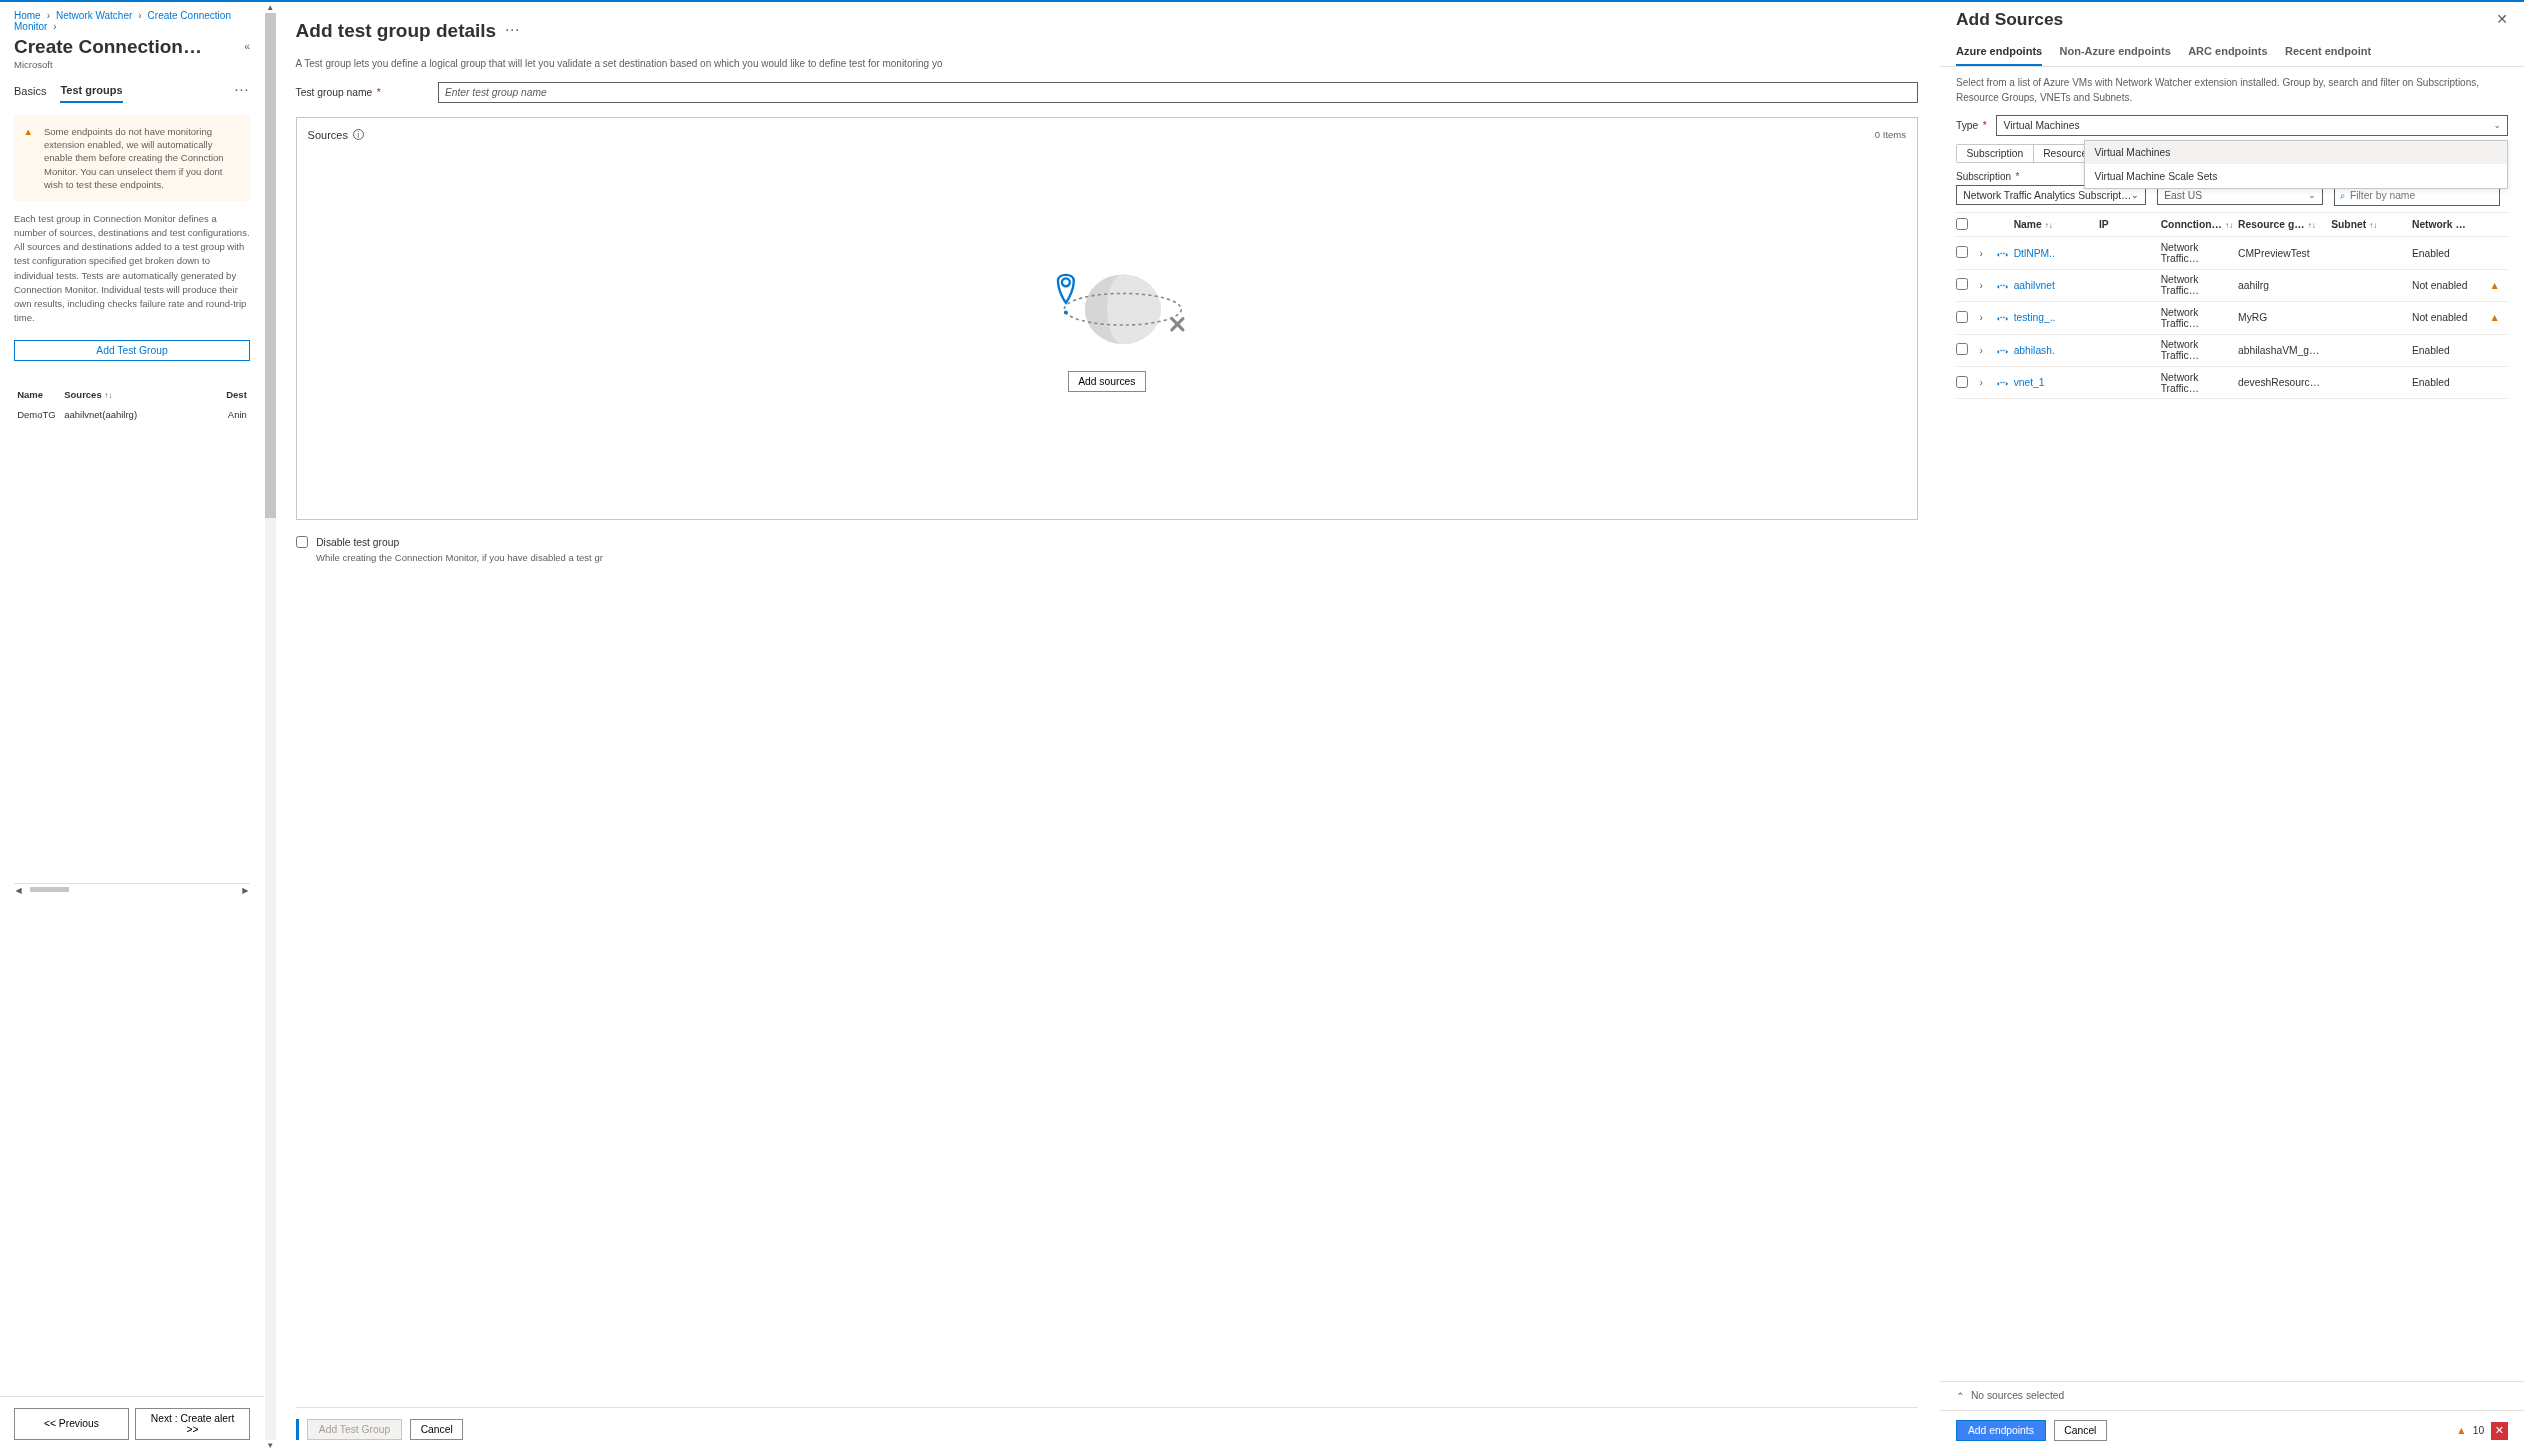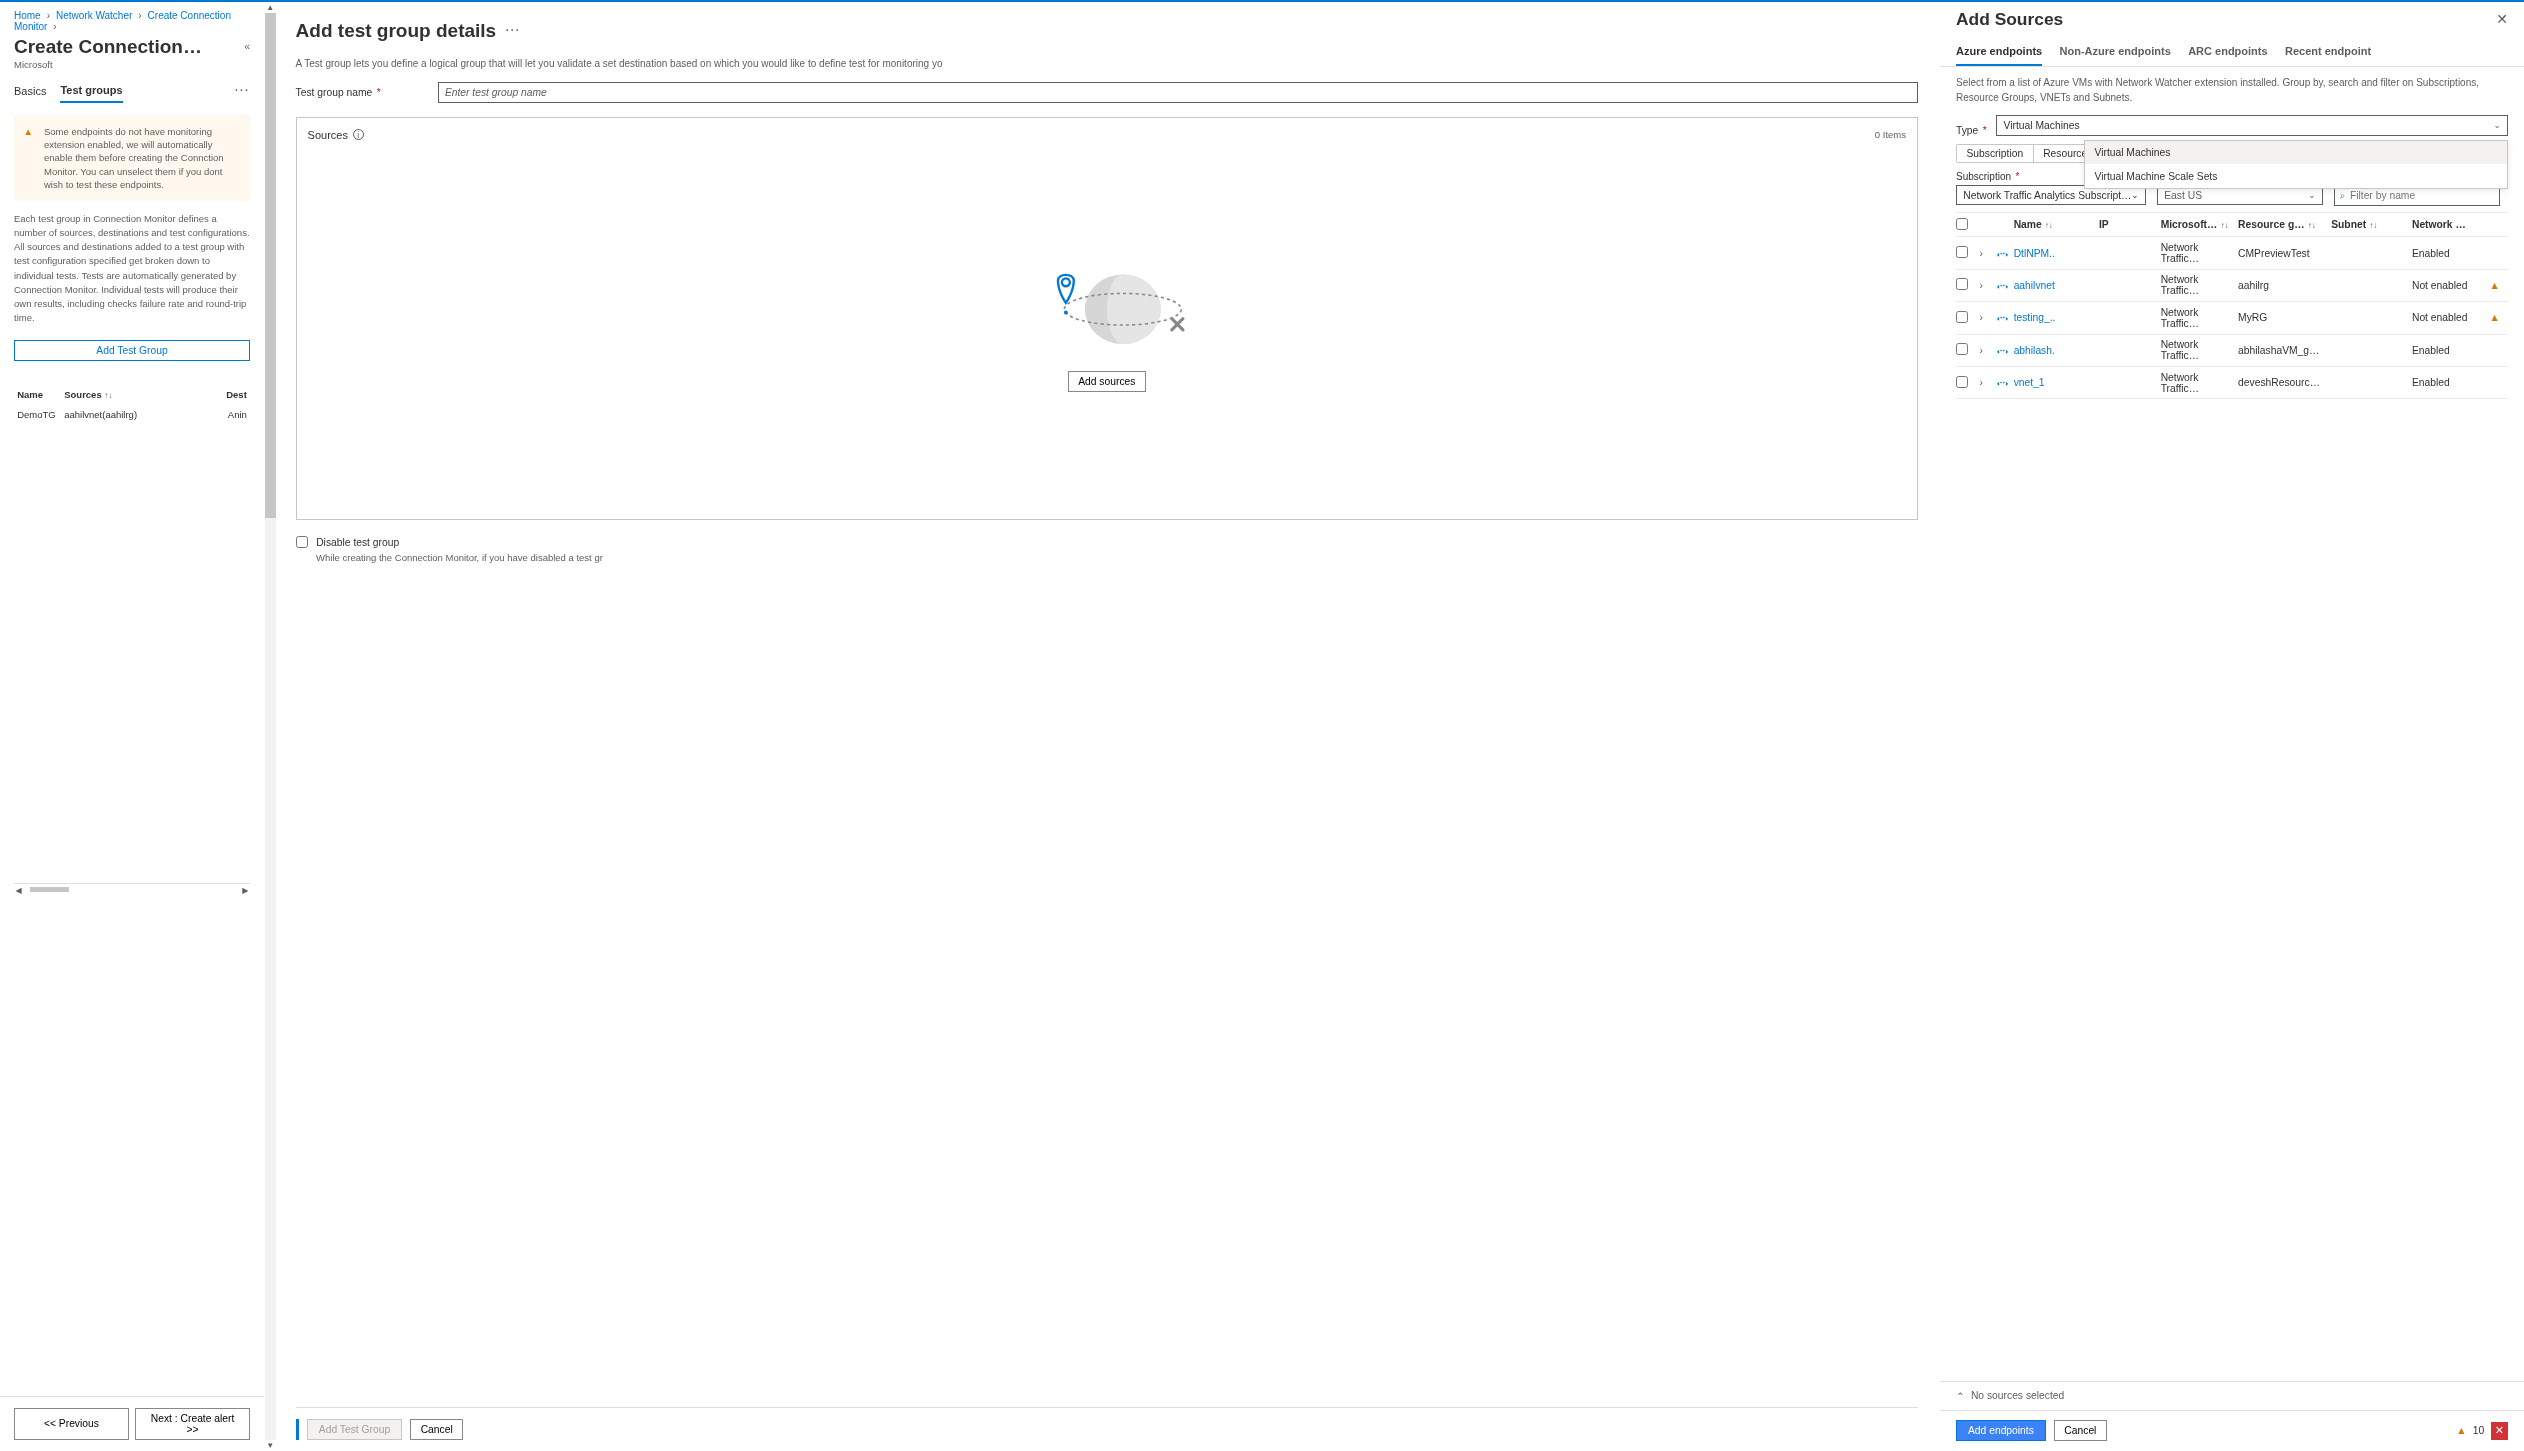--- a/index.html
+++ b/index.html
@@ -82,21 +82,21 @@
 .right-hdr { display:flex; align-items:center; padding: 6.3px 16px 3.2px; }
 .right-hdr .title { font-size:17.4px; font-weight:600; flex:1; }
 .right-hdr .close { font-size:14px; color:#605e5c; cursor:pointer; }
 .right-tabs { display:flex; gap:17.4px; padding: 12.6px 16px 0; border-bottom: 0.8px solid #e1dfdd; }
 .right-tabs .tab { padding-bottom: 6.3px; font-size: 11px; cursor:pointer;font-weight:bold; }
 .right-tabs .tab.active { font-weight:600; border-bottom: 2.4px solid #0078d4; color:#323130; }
 .right-tabs .tab:not(.active) { color:#605e5c; }
 .right-body { padding: 9.5px 16px; flex:1; overflow:auto; position:relative; }
 .right-desc { font-size: 10px; color: #605e5c; margin-bottom: 9.5px; line-height: 1.45; }
 
-.type-row { display:flex; align-items:flex-end; gap:9.5px; position:relative; margin-bottom: 8px;}
+.type-row { display:flex; align-items:center; gap:9.5px; position:relative; margin-bottom: 8px;}
 .type-row label { font-size:10.3px; }
 .type-select { flex:1; border:0.8px solid #605e5c; padding:4px 6.3px; display:flex; align-items:center; cursor:pointer; font-size:10.3px; }
 .type-select .chev { margin-left:auto; font-size:8.7px; color:#605e5c; }
 .dropdown { position:absolute; top: 25px; left: 128px; right: 0; background:#fff; border:0.8px solid #c8c6c4; z-index:10; box-shadow:0 2.4px 6.3px rgba(0,0,0,0.1); }
 .dropdown .opt { padding: 6.3px 9.5px; font-size:10.3px; cursor:pointer; }
 .dropdown .opt.sel { background:#f3f2f1; }
 
 .seg-row { display:flex; border:0.8px solid #c8c6c4; border-radius:1.6px; width:fit-content; margin-bottom:8px; overflow:hidden; }
 .seg-row .seg { padding:3.2px 9.5px; font-size:10.3px; cursor:pointer; border-right:0.8px solid #c8c6c4; }
 .seg-row .seg:last-child { border-right:none; }
@@ -314,21 +314,21 @@
         </div>
       </div>
 
       <div class="grid">
         <div class="hrow">
           <div class="c-cb"><input type="checkbox" style=""></div>
           <div class="c-exp"></div>
           <div class="c-ico"></div>
           <div class="c-name"><span>Name</span><span class="sort">↑↓</span></div>
           <div class="c-ip">IP</div>
-          <div class="c-sub"><span>Microsoft…</span><span class="sort">↑↓</span></div>
+          <div class="c-sub"><span>Connction…</span><span class="sort">↑↓</span></div>
           <div class="c-rg"><span>Resource g…</span><span class="sort">↑↓</span></div>
           <div class="c-sn"><span>Subnet</span><span class="sort">↑↓</span></div>
           <div class="c-nw">Network …</div>
           <div class="c-warn"></div>
         </div>
         <div id="grid-rows">
             <div class="drow">
               <div class="c-cb"><input type="checkbox" style=""></div>
               <div class="c-exp">›</div>
               <div class="c-ico vnet-ico">

